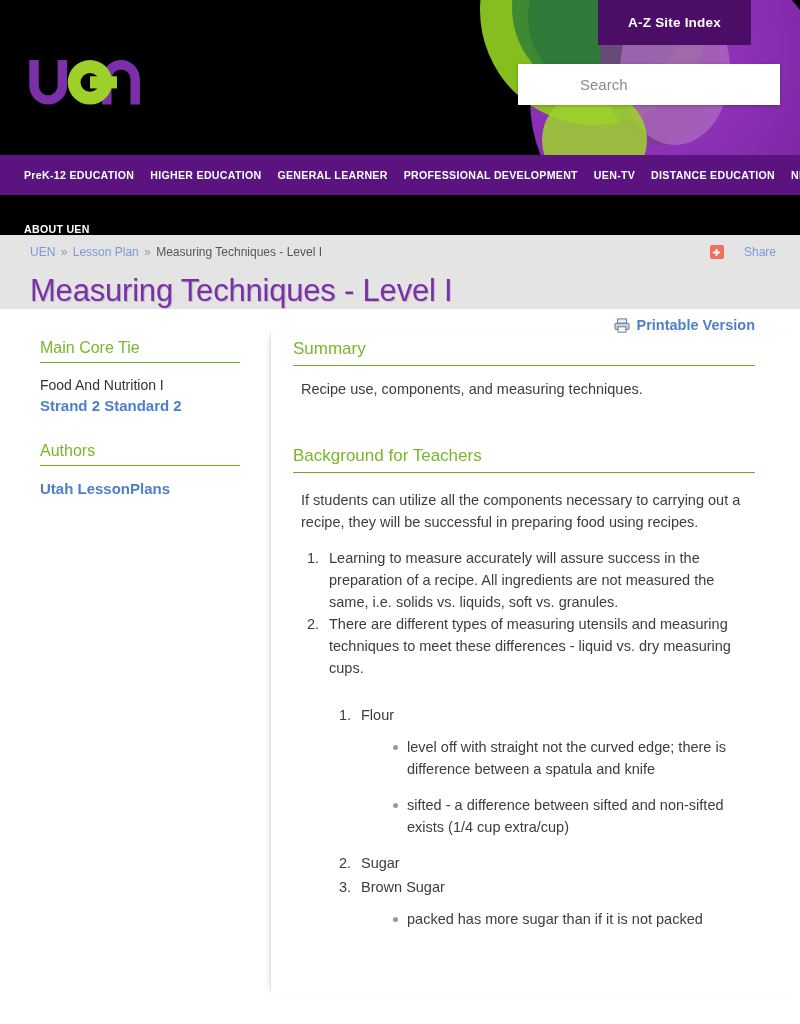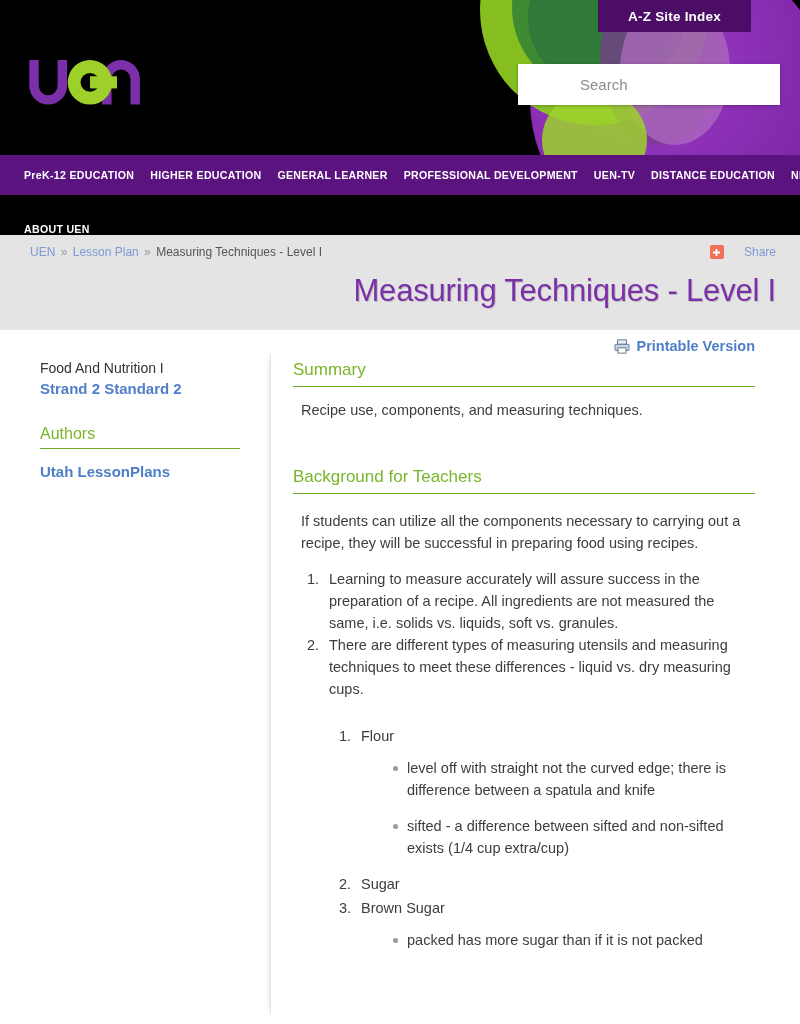--- a/index.html
+++ b/index.html
@@ -68,21 +68,21 @@
     color: #7b2fa8;
     font-size: 22px;
     letter-spacing: 0.4px;
     font-family: "Liberation Sans", sans-serif;
     font-weight: 400;
   }
 
   .az-index {
     position: absolute;
     left: 598px; top: 0;
-    width: 153px; height: 32px;
+    width: 153px; height: 45px;
     background: #4c0d66;
     color: #ffffff;
     font-size: 13.5px;
     font-weight: bold;
     display: flex; align-items: center; justify-content: center;
     letter-spacing: .2px;
     cursor: pointer;
   }
 
   .search-wrap {
@@ -146,22 +146,21 @@
     text-decoration: none;
     position: relative; z-index: 4;
   }
 
   
   .crumbstrip {
     width: 800px;
     background: #e4e4e4;
     padding: 10px 24px 0 30px;
     position: relative;
-    height: 95px;
-    text-align: right;
+    height: 74px;
   }
   .crumbrow { display: flex; align-items: center; justify-content: space-between; }
   .crumbs { font-size: 12px; color: #555555; }
   .crumbs a { color: #7b9ad6; text-decoration: none; }
   .crumbs .sep { color: #9a9a9a; margin: 0 2px; }
   .crumbs .cur { color: #555555; }
 
   .share-grp { display: flex; align-items: center; gap: 20px; }
   .share-ico {
     width: 14px; height: 14px;
@@ -349,20 +348,21 @@
       <rect x="1" y="6" width="16" height="7" rx="1" fill="#c9d4e4" stroke="#5a6b86" stroke-width="1"></rect>
       <rect x="4.5" y="10" width="9" height="6" fill="#ffffff" stroke="#5a6b86" stroke-width="1"></rect>
     </svg>
     <span>Printable Version</span>
   </a>
 </div>
 
 <div class="layout">
 
   <aside class="sidebar">
+    <h2 class="sb-head">Main Core Tie</h2>
     <p class="sb-text">Food And Nutrition I</p>
     <a class="sb-link" href="#">Strand 2 Standard 2</a>
 
     <h2 class="sb-head second">Authors</h2>
     <a class="sb-link" href="#">Utah LessonPlans</a>
   </aside>
 
   <main class="content">
 
     <h2 class="c-head">Summary</h2>

